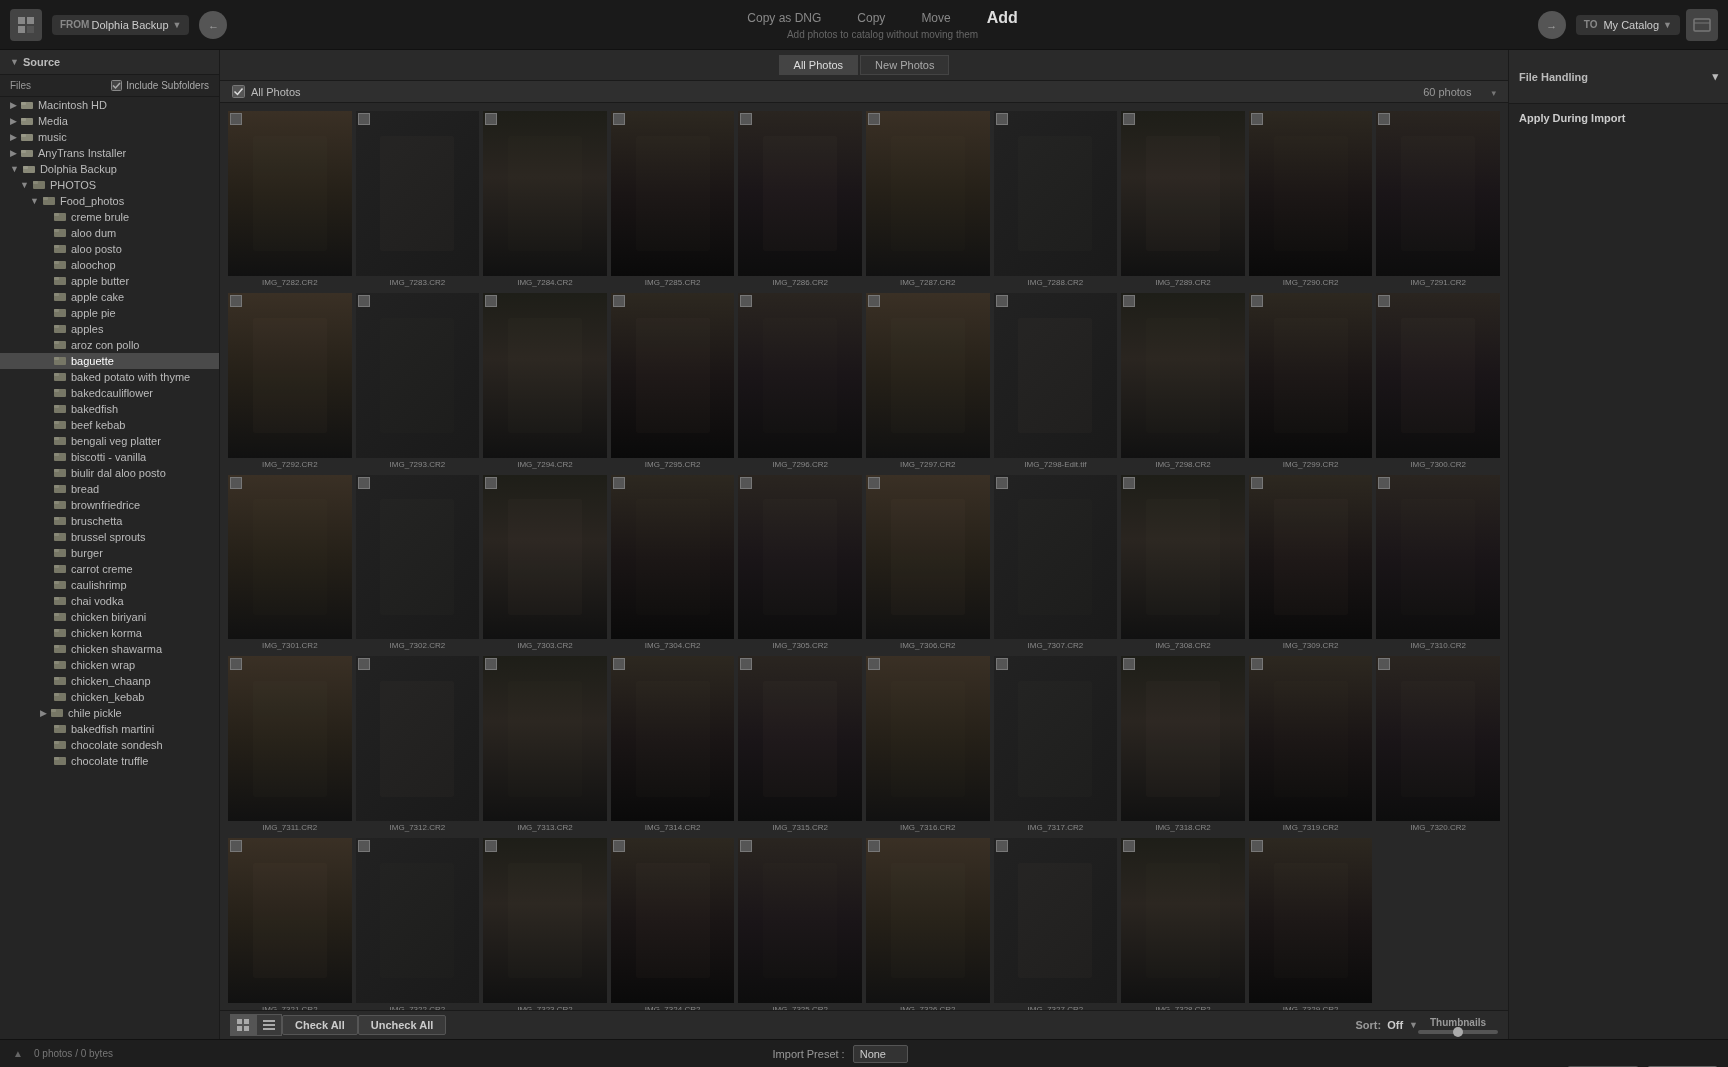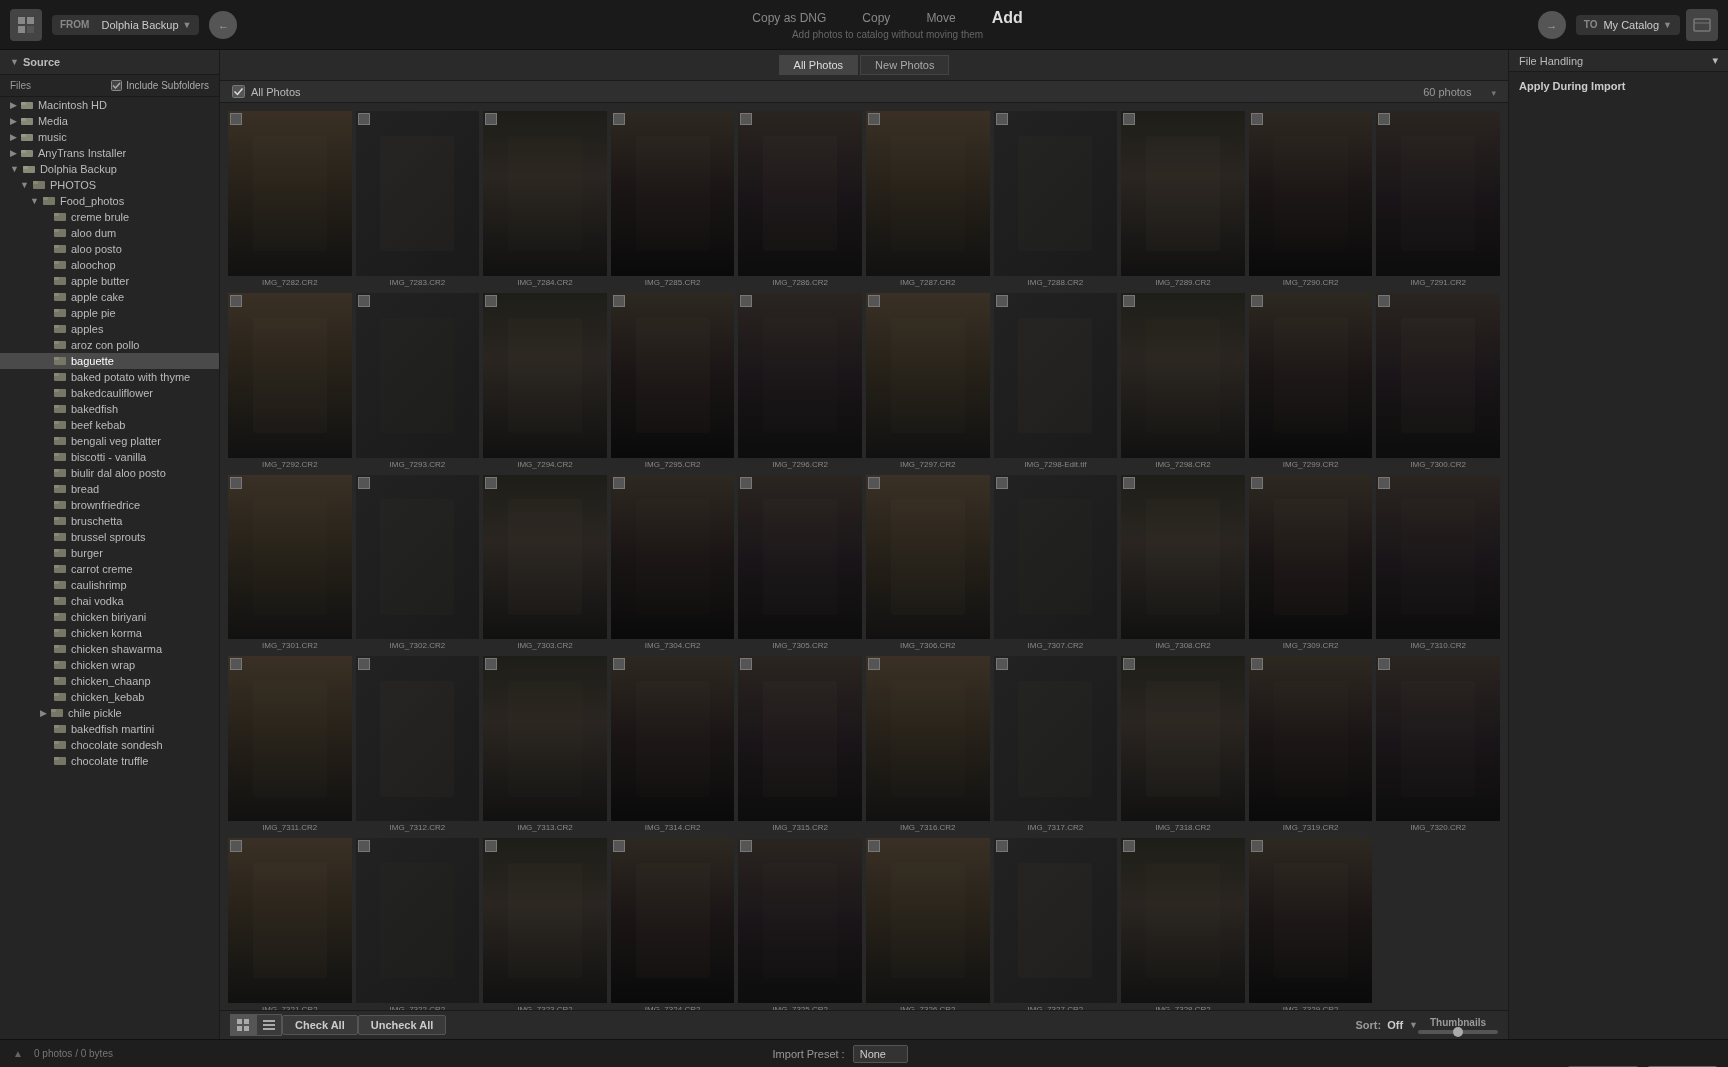--- a/index.html
+++ b/index.html
@@ -41,21 +41,21 @@
       display: flex;
       align-items: center;
       background: #333;
       border-radius: 4px;
       padding: 4px 8px;
       margin-right: 6px;
     }
     .from-label {
       color: #888;
       font-size: 10px;
-      margin-right: 12px;
+      margin-right: 2px;
       font-weight: bold;
     }
     .from-value {
       color: #ccc;
       font-size: 11px;
     }
     .arrow-btn {
       width: 28px;
       height: 28px;
       background: #555;
@@ -385,26 +385,26 @@
     
     .right-sidebar {
       width: 220px;
       background: #252525;
       border-left: 1px solid #1a1a1a;
       display: flex;
       flex-direction: column;
       flex-shrink: 0;
     }
     .right-header {
-      padding: 4px 10px;
+      padding: 20px 10px;
       background: #2a2a2a;
       border-bottom: 1px solid #1a1a1a;
       font-size: 11px;
       color: #bbb;
-      font-weight: normal;
+      font-weight: bold;
       display: flex;
       align-items: center;
       justify-content: space-between;
     }
     .apply-during-import {
       padding: 8px 10px;
       color: #ccc;
       font-size: 11px;
       font-weight: bold;
     }

